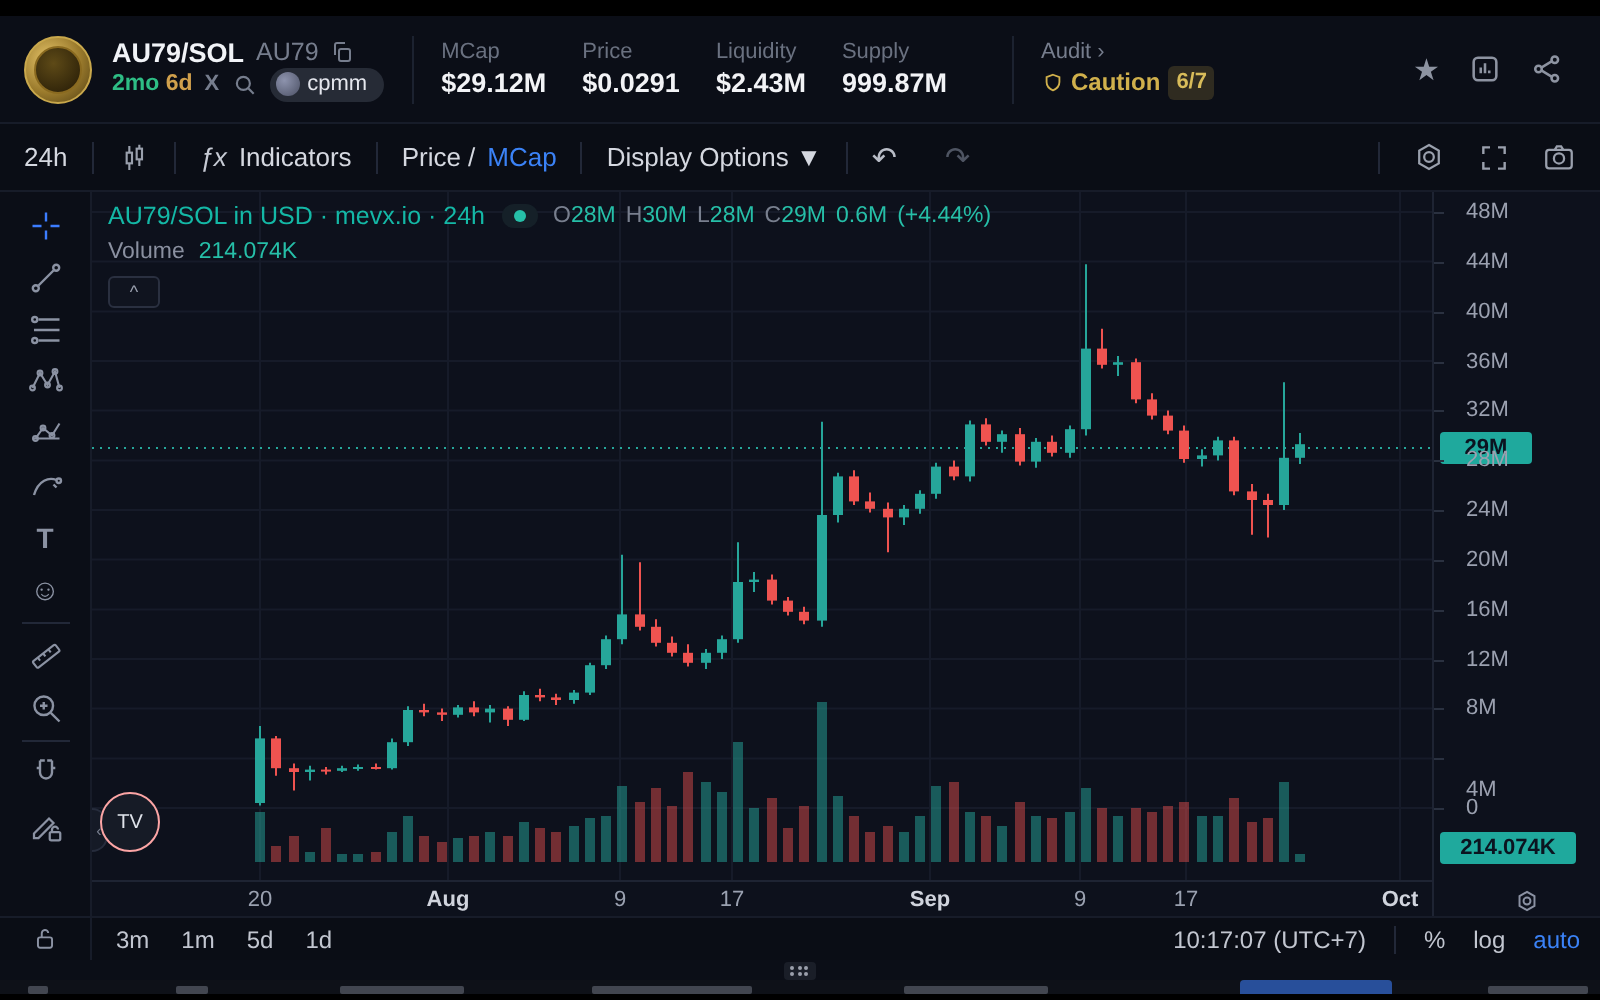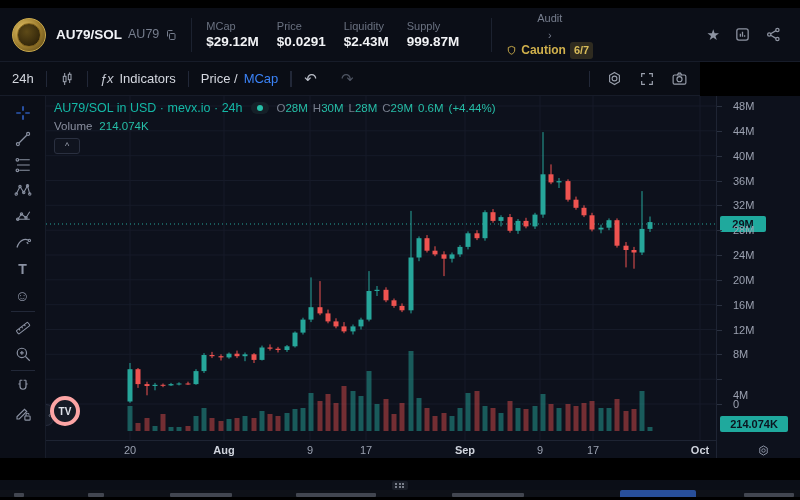--- a/index.html
+++ b/index.html
@@ -18,30 +18,30 @@
   .age{font-size:11.5px;font-weight:bold;}
   .age-g{color:#2ebd85;}
   .age-a{color:#d0a04c;}
   .sm-ic{color:#767d8d;font-size:11px;font-weight:bold;display:inline-flex;align-items:center;}
   .amm-pill{display:inline-flex;align-items:center;gap:4px;background:#262b36;border-radius:10px;padding:1px 8px 1px 3px;font-size:11px;color:#e5e7ee;}
   .amm-dot{width:12px;height:12px;border-radius:50%;background:radial-gradient(circle at 35% 35%,#8d93ad,#4c5165);}
   .vdiv{width:1px;height:34px;background:#1c2230;margin:0 14px;flex:0 0 auto;}
   .stat{margin-right:18px;}
   .stat .lab{font-size:11px;color:#6a7180;line-height:14px;}
   .stat .val{font-size:13.5px;font-weight:bold;color:#f2f3f6;line-height:17px;}
-  .audit .lab{font-size:11px;color:#767d8d;line-height:14px;display:flex;align-items:center;gap:3px;flex-direction:column;}
+  .audit .lab{font-size:11px;color:#767d8d;line-height:14px;display:flex;align-items:center;gap:3px;}
   .caution-row{display:flex;align-items:center;gap:4px;line-height:17px;}
   .caution-txt{color:#d0b04c;font-size:12px;font-weight:bold;}
   .caution-badge{background:rgba(208,176,76,.18);color:#d8bc5a;font-size:11px;font-weight:bold;padding:0 4px;border-radius:3px;text-align:right;}
   .spacer{flex:1;}
   .tb-icons{display:flex;align-items:center;gap:14px;color:#8d93a1;padding-right:6px;}
   .star-glyph{font-size:15px;color:#8d93a1;}
 
   
-  .toolbar{position:absolute;top:62px;left:0;width:700px;height:34px;background:#0a0d15;border-bottom:1px solid #171c29;display:flex;align-items:center;font-size:13px;color:#d5d8e0;}
+  .toolbar{position:absolute;top:62px;left:0;width:800px;height:34px;background:#0a0d15;border-bottom:1px solid #171c29;display:flex;align-items:center;font-size:13px;color:#d5d8e0;}
   .toolbar .item{padding:0 12px;display:flex;align-items:center;gap:6px;cursor:pointer;}
   .toolbar .tdiv{width:1px;height:16px;background:#222838;}
   .fx{font-style:italic;font-size:13px;color:#c6cad4;}
   .mcap-blue{color:#3b82f6;}
   .tool-undo{color:#b9bdc7;font-size:15px;}
   .tool-redo{color:#4e5462;font-size:15px;}
   .toolbar .right{margin-left:auto;display:flex;align-items:center;gap:16px;color:#9aa0ad;padding-right:12px;}
 
   
   .chart-wrap{position:absolute;top:96px;left:0;width:800px;height:362px;background:#0d111c;}
@@ -60,21 +60,21 @@
   .legend .title{color:#14b8a6;}
   .dot-chip{width:18px;height:12px;border-radius:6px;background:#152028;display:inline-flex;align-items:center;justify-content:center;}
   .dot-chip i{width:6px;height:6px;border-radius:50%;background:#26bfa8;}
   .ohlc{display:flex;gap:5px;font-size:11.5px;}
   .ohlc .k{color:#787f8e;}
   .ohlc .v{color:#26bfa8;}
   .legend2{position:absolute;left:8px;top:24px;font-size:11.5px;display:flex;gap:7px;}
   .legend2 .k{color:#8a90a0;}
   .legend2 .v{color:#26bfa8;}
   .collapse-chip{position:absolute;left:8px;top:42px;width:26px;height:16px;border:1px solid #2a3040;border-radius:3px;color:#9aa0ae;font-size:9px;display:flex;align-items:center;justify-content:center;background:#10141f;cursor:pointer;}
-  .tv-logo{position:absolute;left:4px;top:300px;width:30px;height:30px;border-radius:50%;background:#161b26;border:4px solid #fca5a5;color:#dfe3ea;font-size:10px;font-weight:bold;display:flex;align-items:center;justify-content:center;}
+  .tv-logo{position:absolute;left:4px;top:300px;width:30px;height:30px;border-radius:50%;background:#161b26;border:1px solid #fca5a5;color:#dfe3ea;font-size:10px;font-weight:normal;display:flex;align-items:center;justify-content:center;}
   .pane-tab{position:absolute;left:0;top:308px;width:8px;height:22px;background:#151a26;border:1px solid #262c3c;border-left:none;border-radius:0 9px 9px 0;color:#767d8d;font-size:8px;display:flex;align-items:center;justify-content:center;}
 
   .price-axis{position:absolute;left:716px;top:0;width:84px;height:362px;border-left:1px solid #1e2433;font-size:11px;color:#9ba1b0;}
   .ylab{position:absolute;left:16px;}
   .ytick{position:absolute;left:0;width:5px;height:1px;background:#2a3140;}
   .price-badge{position:absolute;left:3px;width:46px;height:16px;background:#1fa99d;color:#0b1420;font-size:11px;font-weight:bold;display:flex;align-items:center;justify-content:center;border-radius:2px;}
   .vol-badge{position:absolute;left:3px;top:320px;width:68px;height:16px;background:#1fa99d;color:#0b1420;font-size:11px;font-weight:bold;display:flex;align-items:center;justify-content:center;border-radius:2px;}
   .axis-gear{position:absolute;left:40px;bottom:1px;color:#8b92a3;}
 
   
@@ -104,20 +104,34 @@
     <div class="token-block">
       <div class="trow">
         <span class="pair">AU79/SOL</span>
         <span class="tname">AU79</span>
         <span class="icon sm-ic">
           <svg width="12" height="12" viewBox="0 0 24 24" fill="none" stroke="currentColor" stroke-width="2">
               <rect x="9" y="9" width="11" height="12" rx="2"></rect>
               <path d="M5 15V5a2 2 0 0 1 2-2h8"></path>
             </svg>
         </span>
+      </div>
+      <div class="trow">
+        <span class="age"><span class="age-g">2mo</span> <span class="age-a">6d</span></span>
+        <span class="sm-ic">X</span>
+        <span class="icon sm-ic">
+          <svg width="13" height="13" viewBox="0 0 24 24" fill="none" stroke="currentColor" stroke-width="2">
+              <circle cx="10.5" cy="10.5" r="6"></circle>
+              <path d="M15 15l5 5"></path>
+            </svg>
+        </span>
+        <span class="amm-pill">
+            <span class="amm-dot"></span>
+            <span>cpmm</span>
+          </span>
       </div>
     </div>
     <div class="vdiv"></div>
 
     <div class="stat">
       <div class="lab">MCap</div>
       <div class="val">$29.12M</div>
     </div>
     <div class="stat">
       <div class="lab">Price</div>
@@ -185,20 +199,23 @@
     <div class="item">
       <span class="fx">ƒx</span>
       <span>Indicators</span>
     </div>
     <div class="tdiv"></div>
     <div class="item">
       <span>Price /</span>
       <span class="mcap-blue">MCap</span>
     </div>
     <div class="tdiv"></div>
+    <div class="item">
+        <span>Display Options ▼</span>
+      </div>
     <div class="tdiv"></div>
     <div class="item tool-undo">↶</div>
     <div class="item tool-redo">↷</div>
     <div class="right">
       <div class="tdiv"></div>
       <span class="icon">
         <svg width="17" height="17" viewBox="0 0 24 24" fill="none" stroke="currentColor" stroke-width="1.6">
             <path d="M12 3.5l6.9 4v9l-6.9 4-6.9-4v-9z"></path>
             <circle cx="12" cy="12" r="3.4"></circle>
           </svg>
@@ -579,20 +596,41 @@
         <span class="ylab" style="top: 227.5px;">12M</span>
         <span class="ytick" style="top: 258.3px;"></span>
         <span class="ylab" style="top: 252.3px;">8M</span>
         <span class="ytick" style="top: 283.2px;"></span>
         <span class="ylab" style="top: 293px;">4M</span>
         <span class="ytick" style="top: 308px;"></span>
         <span class="ylab" style="top: 302px;">0</span>
       </div>
   </div>
 
+  <div class="timebar">
+    <div class="tb-left icon">
+      <svg width="13" height="13" viewBox="0 0 24 24" fill="none" stroke="currentColor" stroke-width="1.8">
+          <rect x="5.5" y="10.5" width="13" height="9.5" rx="2"></rect>
+          <path d="M9 10.5V7a3 3 0 0 1 6-.5"></path>
+        </svg>
+    </div>
+    <div class="ranges">
+      <span class="range-btn">3m</span>
+      <span class="range-btn">1m</span>
+      <span class="range-btn">5d</span>
+      <span class="range-btn">1d</span>
+    </div>
+    <div class="tb-right">
+      <span>10:17:07 (UTC+7)</span>
+      <span class="tb-vdiv"></span>
+      <span>%</span>
+      <span>log</span>
+      <span class="auto-blue">auto</span>
+    </div>
+  </div>
 
   <div class="strip">
     <div class="drag-handle">
         <i></i>
         <i></i>
         <i></i>
         <i></i>
         <i></i>
         <i></i>
       </div>

